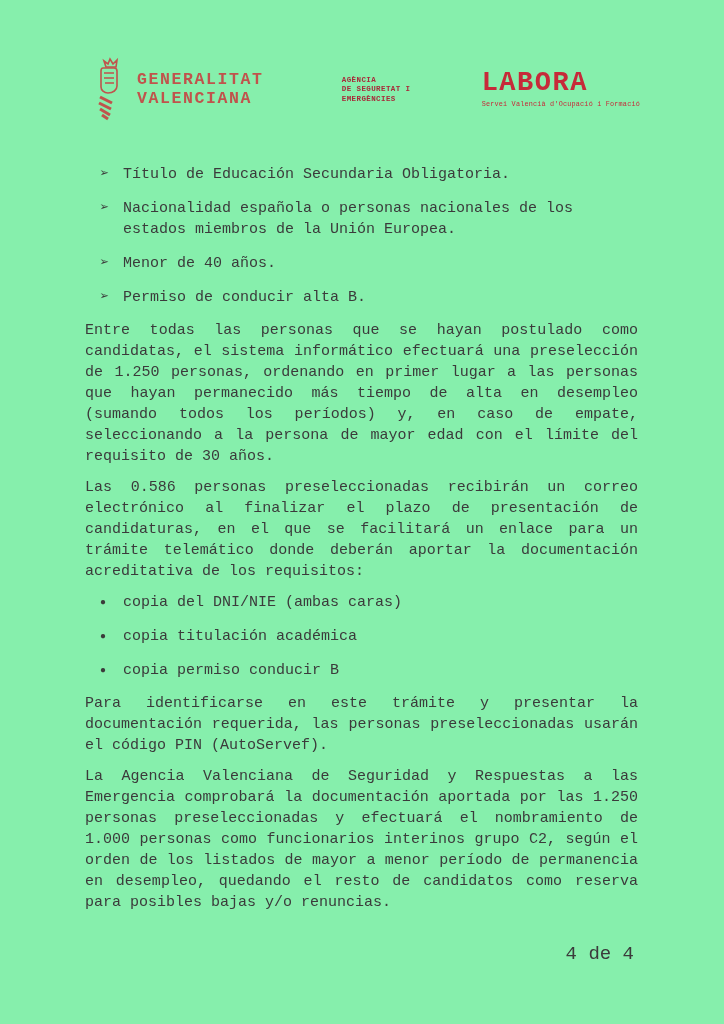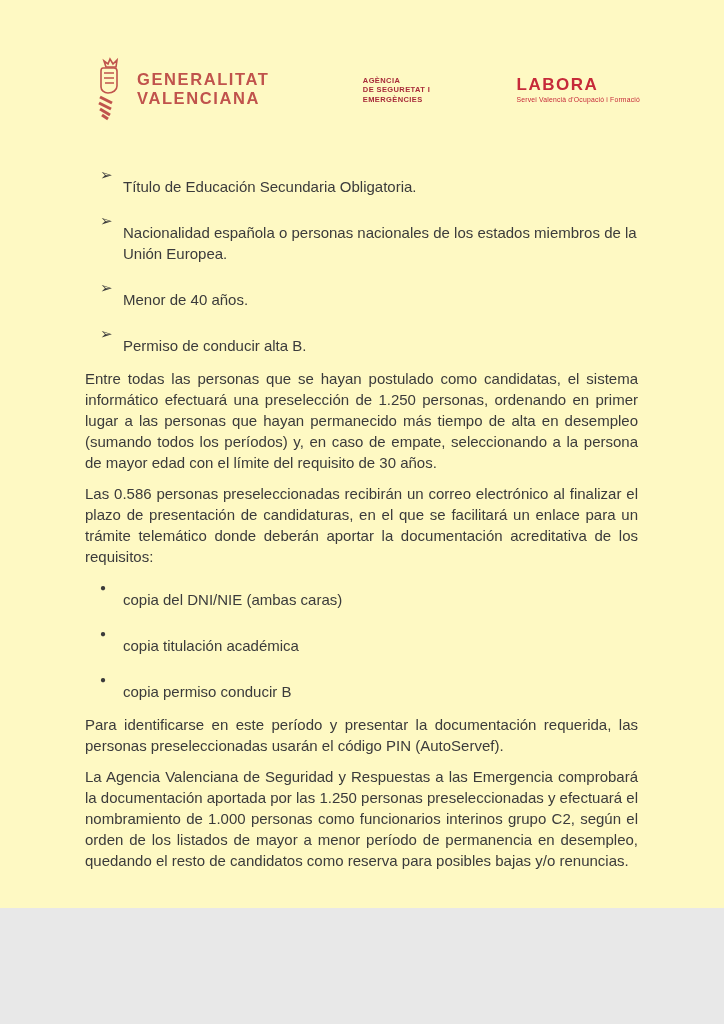--- a/index.html
+++ b/index.html
@@ -6,24 +6,24 @@
     --gva-red: #c0534c;
     --sem-red: #a72a39;
     --labora-red: #c62a39;
     --text-color: #3b3b3b;
   }
   * { margin: 0; padding: 0; box-sizing: border-box; }
   html, body { background: #e8e8e8; }
   .page {
     position: relative;
     width: 724px;
-    height: 908px;
+    height: 1024px;
     margin: 0 auto;
-    background: #fef9c3;
-    font-family: Liberation Sans, sans-serif;
+    background: #86efac;
+    font-family: Liberation Mono, monospace;
     color: var(--text-color);
     overflow: hidden;
   }
 
   
   .header {
     position: absolute;
     top: 52px;
     left: 92px;
     right: 84px;
@@ -59,21 +59,21 @@
     font-weight: bold;
     font-size: 7.5px;
     letter-spacing: 0.4px;
     line-height: 9.5px;
     white-space: nowrap;
   }
   .logo-labora { text-align: left; }
   .logo-labora .labora-name {
     color: var(--labora-red);
     font-weight: 800;
-    font-size: 17px;
+    font-size: 27px;
     letter-spacing: 1.5px;
     line-height: 1;
   }
   .logo-labora .labora-tagline {
     margin-top: 3px;
     color: var(--labora-red);
     font-size: 6.8px;
     letter-spacing: 0.2px;
     white-space: nowrap;
   }
@@ -97,21 +97,21 @@
     margin-bottom: 13px;
     text-align: left;
   }
   .doc-list li:last-child { margin-bottom: 0; }
   .marker {
     flex: 0 0 23px;
     margin-left: 15px;
     text-align: left;
   }
   .marker.dot { font-size: 10px; line-height: 21px; flex-basis: 23px; }
-  .li-text { flex: 1; margin-top: 12px; }
+  .li-text { flex: 1; }
 
   
   .footer {
     position: absolute;
     top: 944px;
     right: 90px;
     font-size: 19px;
     line-height: 21px;
   }
 </style>
@@ -194,21 +194,21 @@
         <span class="marker dot">●</span>
         <span class="li-text">copia titulación académica</span>
       </li>
       <li>
         <span class="marker dot">●</span>
         <span class="li-text">copia permiso conducir B</span>
       </li>
     </ul>
 
 
-    <p class="para">Para identificarse en este período y presentar la documentación requerida, las personas preseleccionadas usarán el código PIN (AutoServef).</p>
+    <p class="para">Para identificarse en este trámite y presentar la documentación requerida, las personas preseleccionadas usarán el código PIN (AutoServef).</p>
 
     <p class="para">La Agencia Valenciana de Seguridad y Respuestas a las Emergencia comprobará la documentación aportada por las 1.250 personas preseleccionadas y efectuará el nombramiento de 1.000 personas como funcionarios interinos grupo C2, según el orden de los listados de mayor a menor período de permanencia en desempleo, quedando el resto de candidatos como reserva para posibles bajas y/o renuncias.</p>
 
   </div>
 
   <div class="footer">4 de 4</div>
 
 </div>
 
 </body></html>

